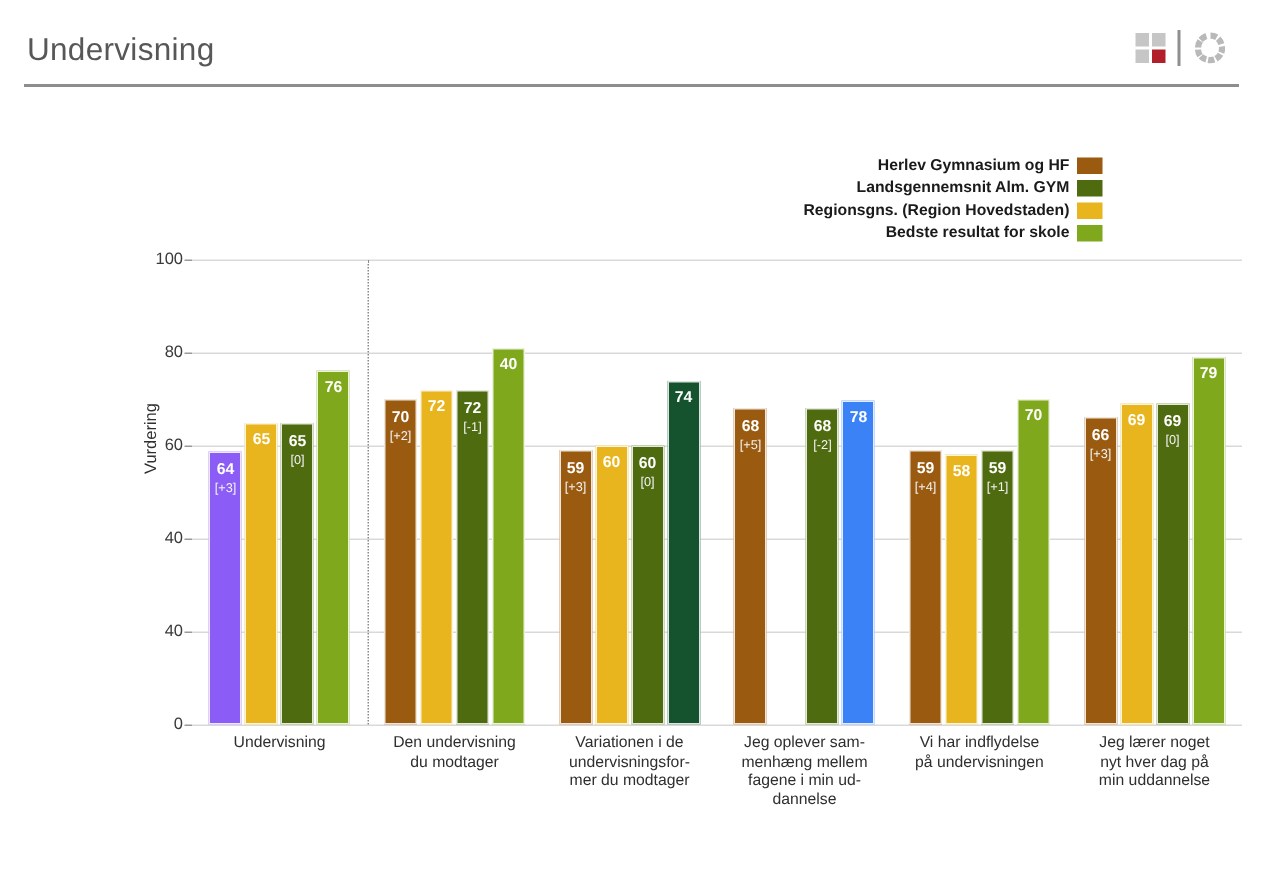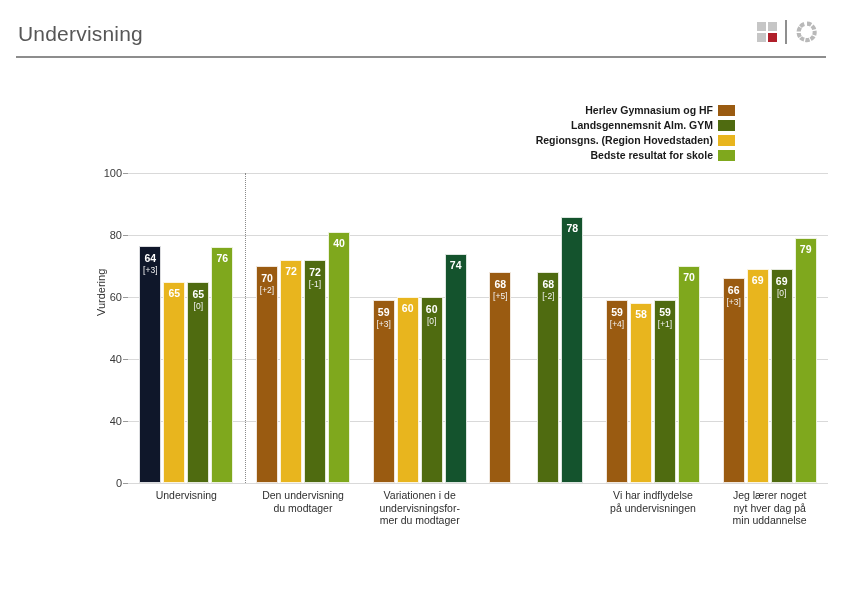--- a/index.html
+++ b/index.html
@@ -168,21 +168,21 @@
       <div class="gridline" style="top: 124px;"></div>
       <div class="tick-mark" style="top: 124px;"></div>
       <div class="tick-label" style="top: 124px;">60</div>
       <div class="gridline" style="top: 62px;"></div>
       <div class="tick-mark" style="top: 62px;"></div>
       <div class="tick-label" style="top: 62px;">80</div>
       <div class="gridline" style="top: 0px;"></div>
       <div class="tick-mark" style="top: 0px;"></div>
       <div class="tick-label" style="top: 0px;">100</div>
       <div class="group" style="left: 0px; width: 116.667px;">
-        <div class="bar" style="left: 11.3333px; height: 237px; background: #0f172a;">
+        <div class="bar" style="left: 11.3333px; height: 182px; background: #8b5cf6;">
           <span class="val" style="top: 6px;">64</span>
           <span class="delta" style="top: 18px;">[+3]</span>
         </div>
         <div class="bar" style="left: 35.3333px; height: 201.5px; background: rgb(232, 181, 30);">
           <span class="val" style="top: 5px;">65</span>
         </div>
         <div class="bar" style="left: 59.3333px; height: 201.5px; background: rgb(79, 107, 16);">
           <span class="val" style="top: 6px;">65</span>
           <span class="delta" style="top: 18px;">[0]</span>
         </div>
@@ -236,23 +236,29 @@
       </div>
       <div class="group" style="left: 350px; width: 116.667px;">
         <div class="bar" style="left: 11.3333px; height: 210.8px; background: rgb(154, 91, 17);">
           <span class="val" style="top: 6px;">68</span>
           <span class="delta" style="top: 18px;">[+5]</span>
         </div>
         <div class="bar" style="left: 59.3333px; height: 210.8px; background: rgb(79, 107, 16);">
           <span class="val" style="top: 6px;">68</span>
           <span class="delta" style="top: 18px;">[-2]</span>
         </div>
-        <div class="bar" style="left: 83.3333px; height: 266px; background: #14532d;">
+        <div class="bar" style="left: 83.3333px; height: 216px; background: #3b82f6;">
           <span class="val" style="top: 5px;">78</span>
         </div>
+      </div>
+      <div class="cat-label" style="left: 344px; width: 128.667px;">
+        <div>Jeg oplever sam-</div>
+        <div>menhæng mellem</div>
+        <div>fagene i min ud-</div>
+        <div>dannelse</div>
       </div>
       <div class="group" style="left: 466.667px; width: 116.667px;">
         <div class="bar" style="left: 11.3333px; height: 182.9px; background: rgb(154, 91, 17);">
           <span class="val" style="top: 6px;">59</span>
           <span class="delta" style="top: 18px;">[+4]</span>
         </div>
         <div class="bar" style="left: 35.3333px; height: 179.8px; background: rgb(232, 181, 30);">
           <span class="val" style="top: 5px;">58</span>
         </div>
         <div class="bar" style="left: 59.3333px; height: 182.9px; background: rgb(79, 107, 16);">

